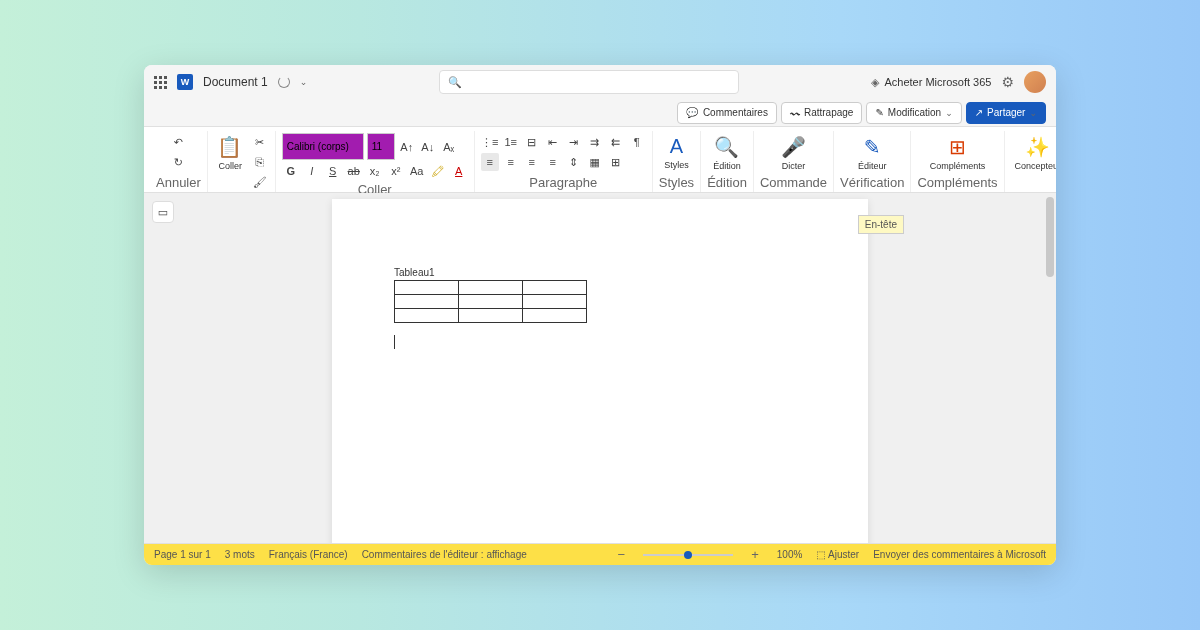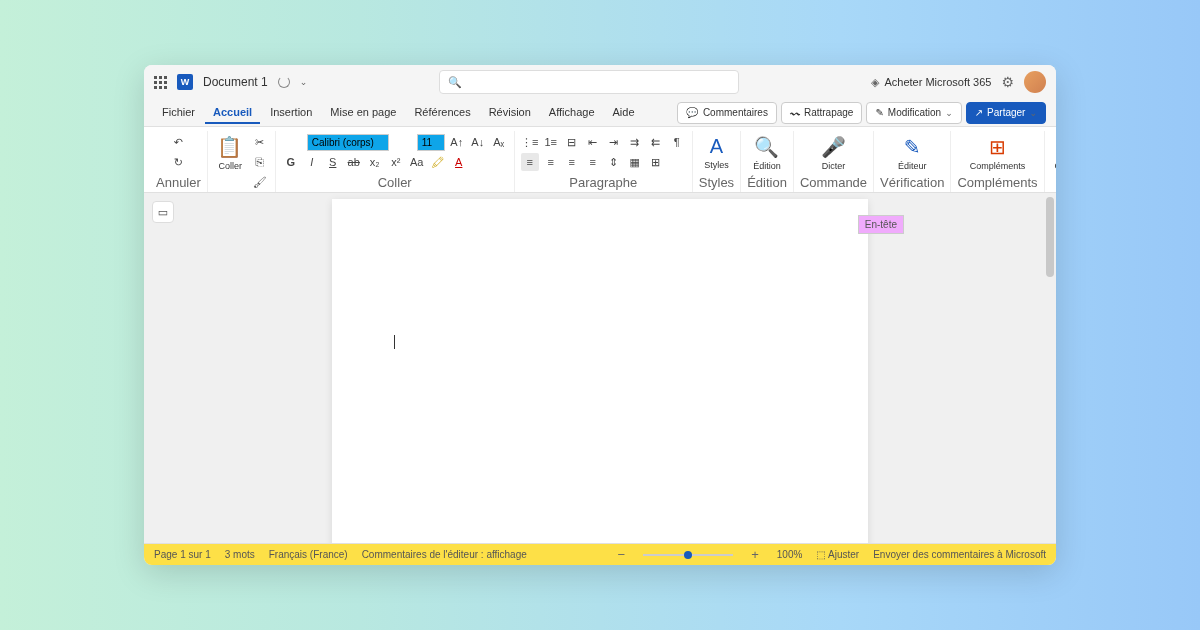--- a/index.html
+++ b/index.html
@@ -27,28 +27,28 @@
 .ribbon { background: #fff; border-bottom: 1px solid #e0e0e0; display: flex; padding: 4px 6px 0; height: 66px; }
 .ribbon-group { display: flex; flex-direction: column; align-items: center; padding: 0 6px; border-right: 1px solid #eee; }
 .ribbon-group:last-child { border-right: none; }
 .group-content { flex: 1; display: flex; align-items: flex-start; gap: 4px; padding-top: 2px; }
 .group-label { font-size: 13px; color: #666; padding: 2px 0; }
 .big-btn { display: flex; flex-direction: column; align-items: center; gap: 2px; padding: 2px 4px; cursor: pointer; font-size: 9px; color: #333; }
 .big-btn .icon { font-size: 20px; }
 .vstack { display: flex; flex-direction: column; gap: 2px; }
 .hstack { display: flex; gap: 3px; align-items: center; }
 .icon-btn { width: 18px; height: 18px; display: flex; align-items: center; justify-content: center; font-size: 11px; color: #444; cursor: pointer; border-radius: 2px; }
-.font-select { height: 17px; border: 1px solid #ccc; font-size: 10px; padding: 0 4px; background: #0ea5e9; margin-left: 25px; }
+.font-select { height: 27px; border: 1px solid #ccc; font-size: 10px; padding: 0 4px; background: #a21caf; }
 .font-name { width: 82px; }
 .font-size { width: 28px; }
 .collapse-rib { margin-left: auto; display: flex; align-items: flex-end; padding: 0 8px 6px 4px; cursor: pointer; color: #666; font-size: 11px; }
 .canvas-area { flex: 1; background: #f0f0f0; display: flex; position: relative; overflow: hidden; }
 .mode-toggle { position: absolute; top: 8px; left: 8px; width: 22px; height: 22px; background: #fff; border: 1px solid #ddd; border-radius: 4px; display: flex; align-items: center; justify-content: center; font-size: 11px; color: #555; cursor: pointer; }
 .page { position: absolute; left: 188px; top: 6px; width: 536px; height: 450px; background: #fff; box-shadow: 0 2px 8px rgba(0,0,0,0.1); }
-.header-tag { position: absolute; right: -36px; top: 16px; background: #f0abfc; border: 1px solid #ccc; padding: 3px 6px; font-size: 10px; color: #555; }
+.header-tag { position: absolute; right: -36px; top: 16px; background: #fef9c3; border: 1px solid #ccc; padding: 3px 6px; font-size: 10px; color: #555; }
 .tables-wrap { position: absolute; top: 68px; left: 62px; display: flex; gap: 14px; }
 .tbl-label { font-size: 10px; color: #333; margin-bottom: 2px; }
 .wtable { border-collapse: collapse; }
 .wtable td { border: 1px solid #333; width: 64px; height: 14px; }
 .cursor-line { position: absolute; top: 136px; left: 62px; width: 1px; height: 14px; background: #333; }
 .scrollbar { position: absolute; right: 0; top: 0; width: 12px; height: 100%; background: #f0f0f0; }
 .scroll-thumb { position: absolute; top: 4px; right: 2px; width: 8px; height: 80px; background: #c8c8c8; border-radius: 4px; }
 .statusbar { height: 22px; background: #fde047; border-top: 1px solid #e0e0e0; display: flex; align-items: center; padding: 0 10px; gap: 14px; font-size: 10px; color: #555; }
 .statusbar .spacer { flex: 1; }
 .zoom-slider { width: 90px; height: 2px; background: #ccc; position: relative; }
@@ -83,30 +83,20 @@
     <div class="spacer"></div>
     <div class="buy-m365">
       <span class="diamond">◈</span>
       <span>Acheter Microsoft 365</span>
     </div>
     <span class="settings-icon">⚙</span>
     <div class="avatar"></div>
   </div>
 
   <div class="menubar">
-    <div id="menu-tabs" style="display:flex;gap:2px;">
-        <div class="menu-tab">Fichier</div>
-        <div class="menu-tab active">Accueil</div>
-        <div class="menu-tab">Insertion</div>
-        <div class="menu-tab">Mise en page</div>
-        <div class="menu-tab">Références</div>
-        <div class="menu-tab">Révision</div>
-        <div class="menu-tab">Affichage</div>
-        <div class="menu-tab">Aide</div>
-      </div>
     <div class="menubar-right">
       <div class="pill-btn">
           <span>💬</span>
           <span>Commentaires</span>
         </div>
       <div class="pill-btn">
           <span>〰</span>
           <span>Rattrapage</span>
         </div>
       <div class="pill-btn">
@@ -256,20 +246,42 @@
       <div class="group-label">&nbsp;</div>
     </div>
     <div class="collapse-rib">⌄</div>
   </div>
 
   <div class="canvas-area">
     <div class="mode-toggle">▭</div>
     <div class="page">
       <div class="header-tag">En-tête</div>
       <div class="tables-wrap">
+        <div>
+          <div class="tbl-label">Tableau1</div>
+          <table class="wtable">
+              <tbody>
+                <tr>
+                  <td></td>
+                  <td></td>
+                  <td></td>
+                </tr>
+                <tr>
+                  <td></td>
+                  <td></td>
+                  <td></td>
+                </tr>
+                <tr>
+                  <td></td>
+                  <td></td>
+                  <td></td>
+                </tr>
+              </tbody>
+            </table>
+        </div>
       </div>
       <div class="cursor-line"></div>
     </div>
     <div class="scrollbar">
         <div class="scroll-thumb"></div>
       </div>
   </div>
 
   <div class="statusbar">
     <span>Page 1 sur 1</span>

